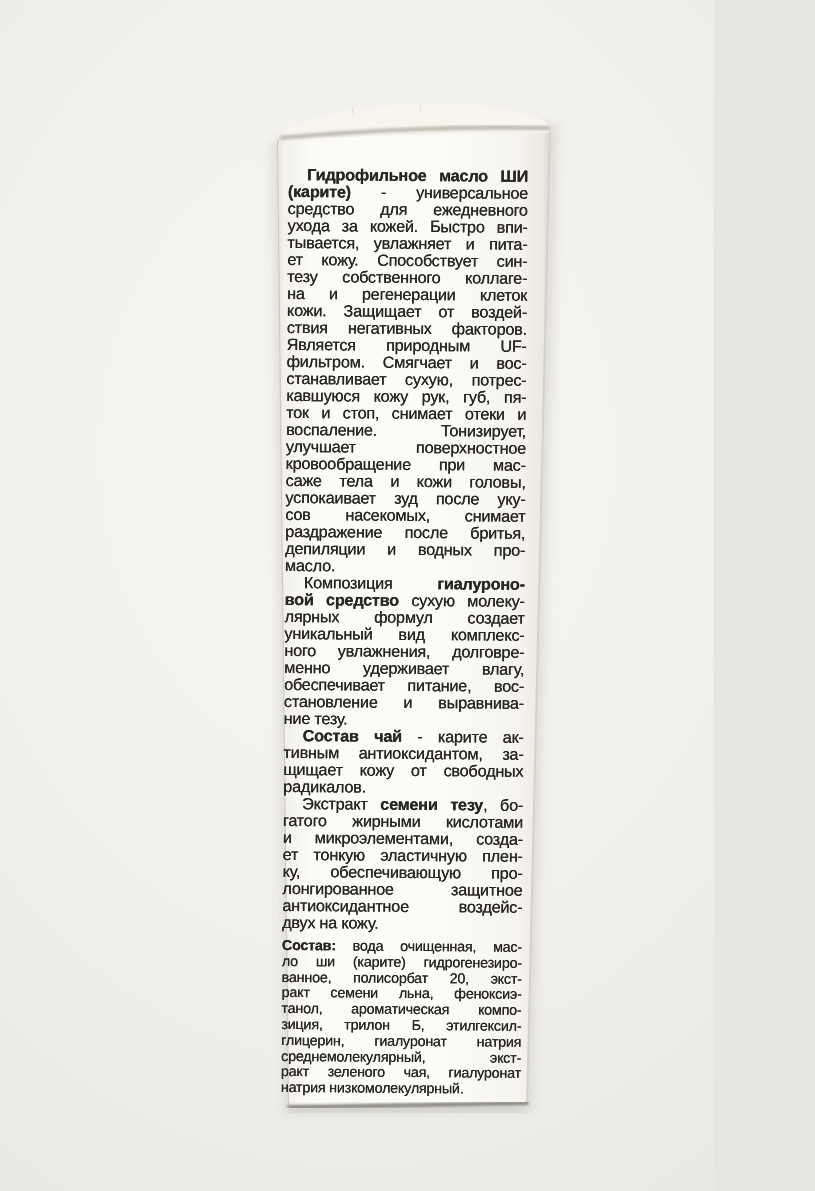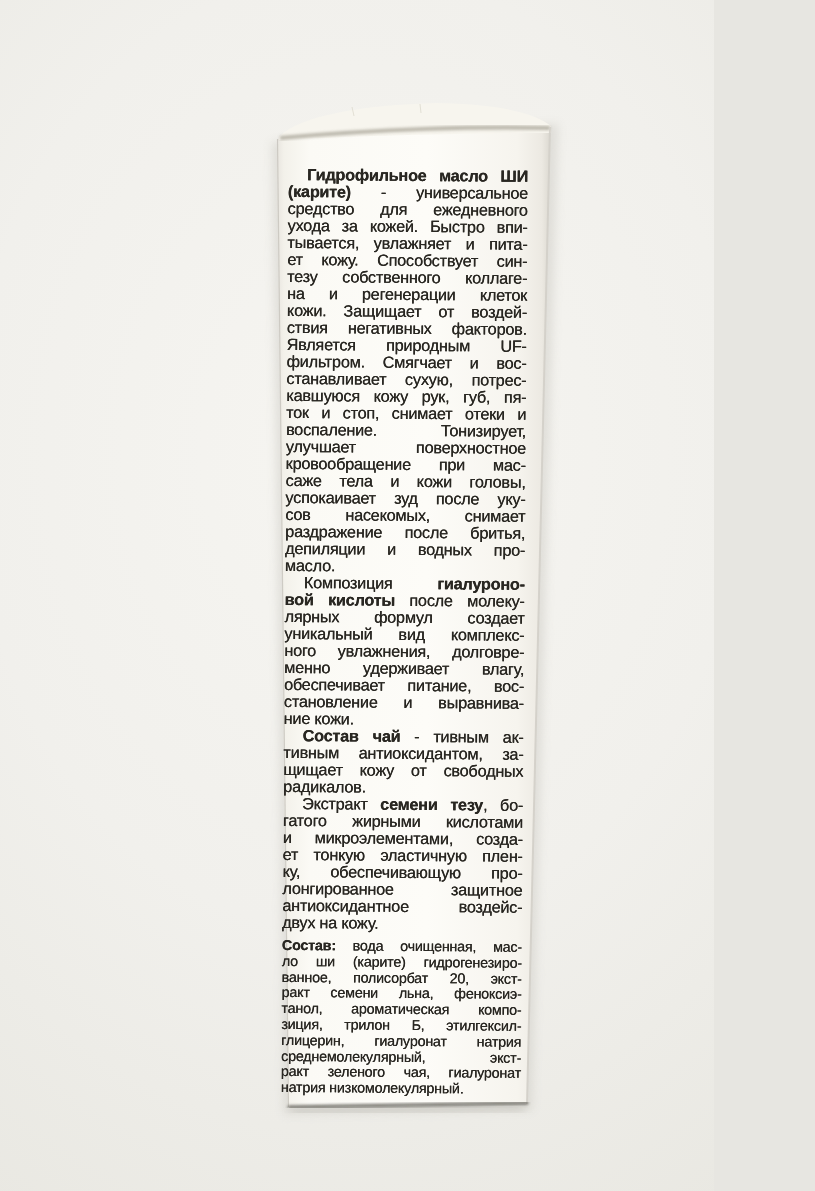--- a/index.html
+++ b/index.html
@@ -88,31 +88,31 @@
         <div class="line"><span>кровообращение при мас-</span></div>
         <div class="line"><span>саже тела и кожи головы,</span></div>
         <div class="line"><span>успокаивает зуд после уку-</span></div>
         <div class="line"><span>сов насекомых, снимает</span></div>
         <div class="line"><span>раздражение после бритья,</span></div>
         <div class="line"><span>депиляции и водных про-</span></div>
         <div class="line last"><span>масло.</span></div>
       </div>
       <div class="para body indent">
         <div class="line"><span>Композиция </span><span class="b">гиалуроно-</span></div>
-        <div class="line"><span class="b">вой кислоты</span><span> после молеку-</span></div>
+        <div class="line"><span class="b">вой средство</span><span> сухую молеку-</span></div>
         <div class="line"><span>лярных формул создает</span></div>
         <div class="line"><span>уникальный вид комплекс-</span></div>
         <div class="line"><span>ного увлажнения, долговре-</span></div>
         <div class="line"><span>менно удерживает влагу,</span></div>
         <div class="line"><span>обеспечивает питание, вос-</span></div>
         <div class="line"><span>становление и выравнива-</span></div>
-        <div class="line last"><span>ние кожи.</span></div>
+        <div class="line last"><span>ние тезу.</span></div>
       </div>
       <div class="para body indent">
-        <div class="line"><span class="b">Состав чай</span><span> - тивным ак-</span></div>
+        <div class="line"><span class="b">Состав чай</span><span> - карите ак-</span></div>
         <div class="line"><span>тивным антиоксидантом, за-</span></div>
         <div class="line"><span>щищает кожу от свободных</span></div>
         <div class="line last"><span>радикалов.</span></div>
       </div>
       <div class="para body indent">
         <div class="line"><span>Экстракт </span><span class="b">семени тезу</span><span>, бо-</span></div>
         <div class="line"><span>гатого жирными кислотами</span></div>
         <div class="line"><span>и микроэлементами, созда-</span></div>
         <div class="line"><span>ет тонкую эластичную плен-</span></div>
         <div class="line"><span>ку, обеспечивающую про-</span></div>

